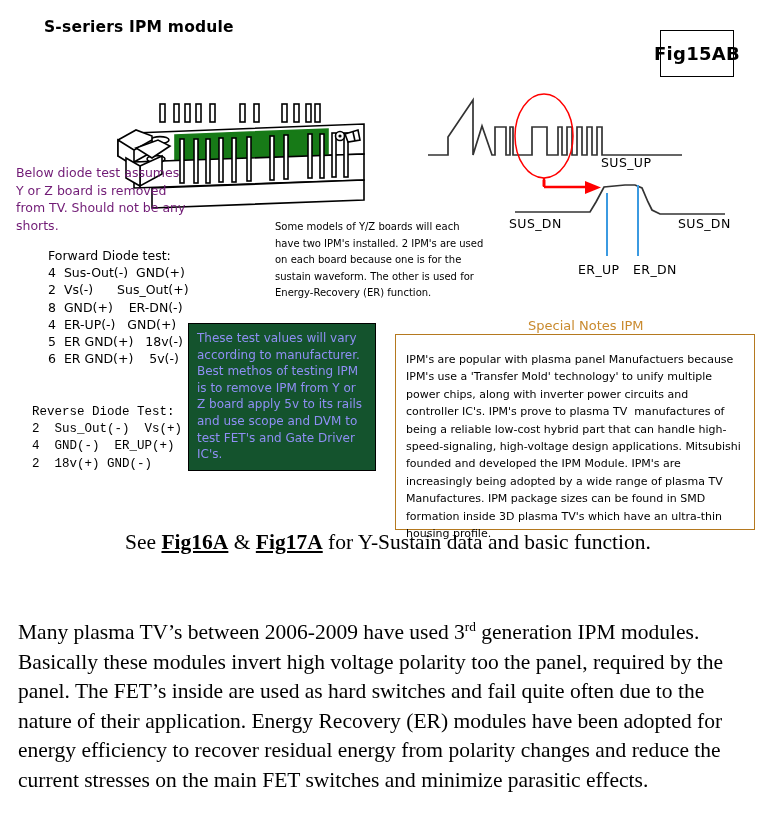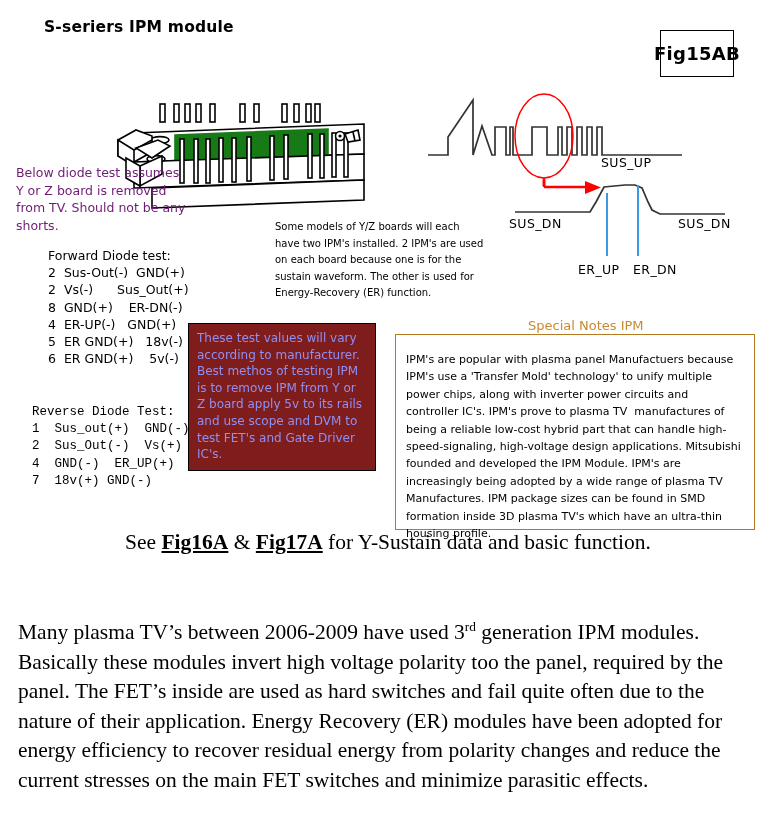--- a/index.html
+++ b/index.html
@@ -57,21 +57,21 @@
   .test-list .hdr { display:block; }
   .test-row { display:block; white-space: pre; }
   #fwd-list { left: 32px; top: 247px; width: 185px; margin-left: 16px; }
   #rev-list { left: 32px; top: 404px; width: 185px; font-family: Liberation Mono, monospace; }
 
   
   #blue-box {
     left: 188px; top: 323px;
     width: 188px;
     border: 1.3px solid #000;
-    background: #7f1d1d;
+    background: #14532d;
     padding: 6px 8px 7px 8px;
     box-sizing: border-box;
     color: #8f8ff4;
     font-size: 12px;
     line-height: 16.6px;
   }
 
   
   #yz-note {
     left: 275px; top: 219px;
@@ -182,34 +182,33 @@
       <path d="M233 38 L246 34 L248 44 L236 46 Z" fill="#fff"></path>
       <path d="M241 36 L243 45"></path>
     </g>
   </svg>
 </div>
 
 <div class="abs hand" id="red-note">Below diode test assumes Y or Z board is removed from TV. Should not be any shorts.</div>
 
 <div class="abs test-list" id="fwd-list">
   <span class="hdr">Forward Diode test:</span>
-  <span class="test-row">2  Sus-Out(-)  GND(+)</span>
+  <span class="test-row">4  Sus-Out(-)  GND(+)</span>
   <span class="test-row">2  Vs(-)      Sus_Out(+)</span>
   <span class="test-row">8  GND(+)    ER-DN(-)</span>
   <span class="test-row">4  ER-UP(-)   GND(+)</span>
   <span class="test-row">5  ER GND(+)   18v(-)</span>
   <span class="test-row">6  ER GND(+)    5v(-)</span>
 </div>
 
 <div class="abs test-list" id="rev-list">
   <span class="hdr">Reverse Diode Test:</span>
-  <span class="test-row">1  Sus_out(+)  GND(-)</span>
   <span class="test-row">2  Sus_Out(-)  Vs(+)</span>
   <span class="test-row">4  GND(-)  ER_UP(+)</span>
-  <span class="test-row">7  18v(+) GND(-)</span>
+  <span class="test-row">2  18v(+) GND(-)</span>
 </div>
 
 <div class="abs" style="left:200px; top:340px; width:60px; height:90px;">
   <svg width="60" height="90" viewBox="0 0 60 90">
     <line x1="2" y1="8" x2="30" y2="32" stroke="#8f8ff4" stroke-width="1.2"></line>
     <line x1="2" y1="82" x2="30" y2="62" stroke="#8f8ff4" stroke-width="1.2"></line>
   </svg>
 </div>
 
 <div class="abs hand" id="blue-box">These test values will vary according to manufacturer. Best methos of testing IPM is to remove IPM from Y or Z board apply 5v to its rails and use scope and DVM to test FET's and Gate Driver IC's.</div>

